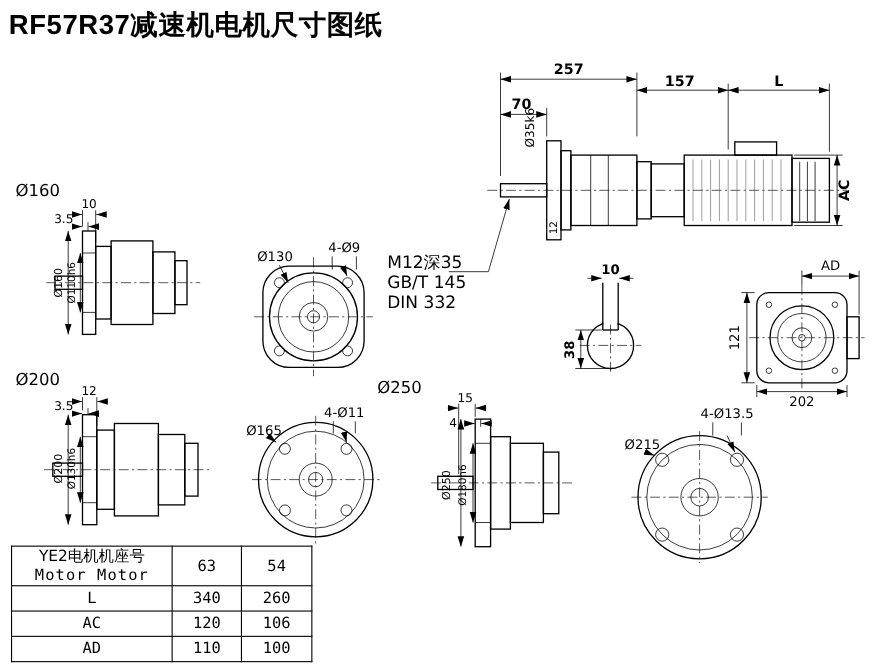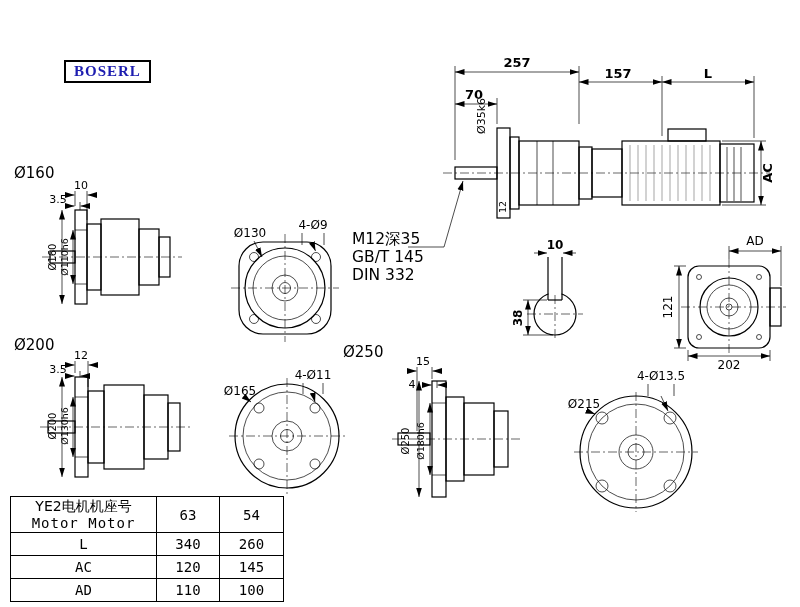--- a/index.html
+++ b/index.html
@@ -43,21 +43,21 @@
   .dimtable tr.hdr td { height:36px; }
   .dimtable tr.row td { height:23px; }
   .hcn { font-family:"DejaVu Sans","Liberation Sans",sans-serif; font-size:14px; line-height:17px; }
   .hen { font-size:14px; line-height:16px; letter-spacing:1px; }
 </style>
 </head>
 <body>
 
 <div class="page">
 
-  <div class="logo">BOSERL</div>
+  <div class="title">RF57R37减速机电机尺寸图纸</div>
 
   <svg class="drawing" width="800" height="607" viewBox="0 0 800 607" xmlns="http://www.w3.org/2000/svg">
     <defs>
       <marker id="ar" viewBox="0 0 10 8" refX="9.5" refY="4" markerWidth="10" markerHeight="8" markerUnits="userSpaceOnUse" orient="auto-start-reverse">
         <path d="M0,1 L9.5,4 L0,7 Z" fill="#000"></path>
       </marker>
     </defs>
 
     <g>
       <line class="cl" x1="443" y1="173" x2="770" y2="173"></line>
@@ -319,21 +319,21 @@
       <td class="c3">54</td>
     </tr>
     <tr class="row">
       <td class="c1">L</td>
       <td class="c2">340</td>
       <td class="c3">260</td>
     </tr>
     <tr class="row">
       <td class="c1">AC</td>
       <td class="c2">120</td>
-      <td class="c3">145</td>
+      <td class="c3">106</td>
     </tr>
     <tr class="row">
       <td class="c1">AD</td>
       <td class="c2">110</td>
       <td class="c3">100</td>
     </tr>
   </tbody>
     </table>
 
 </div>

